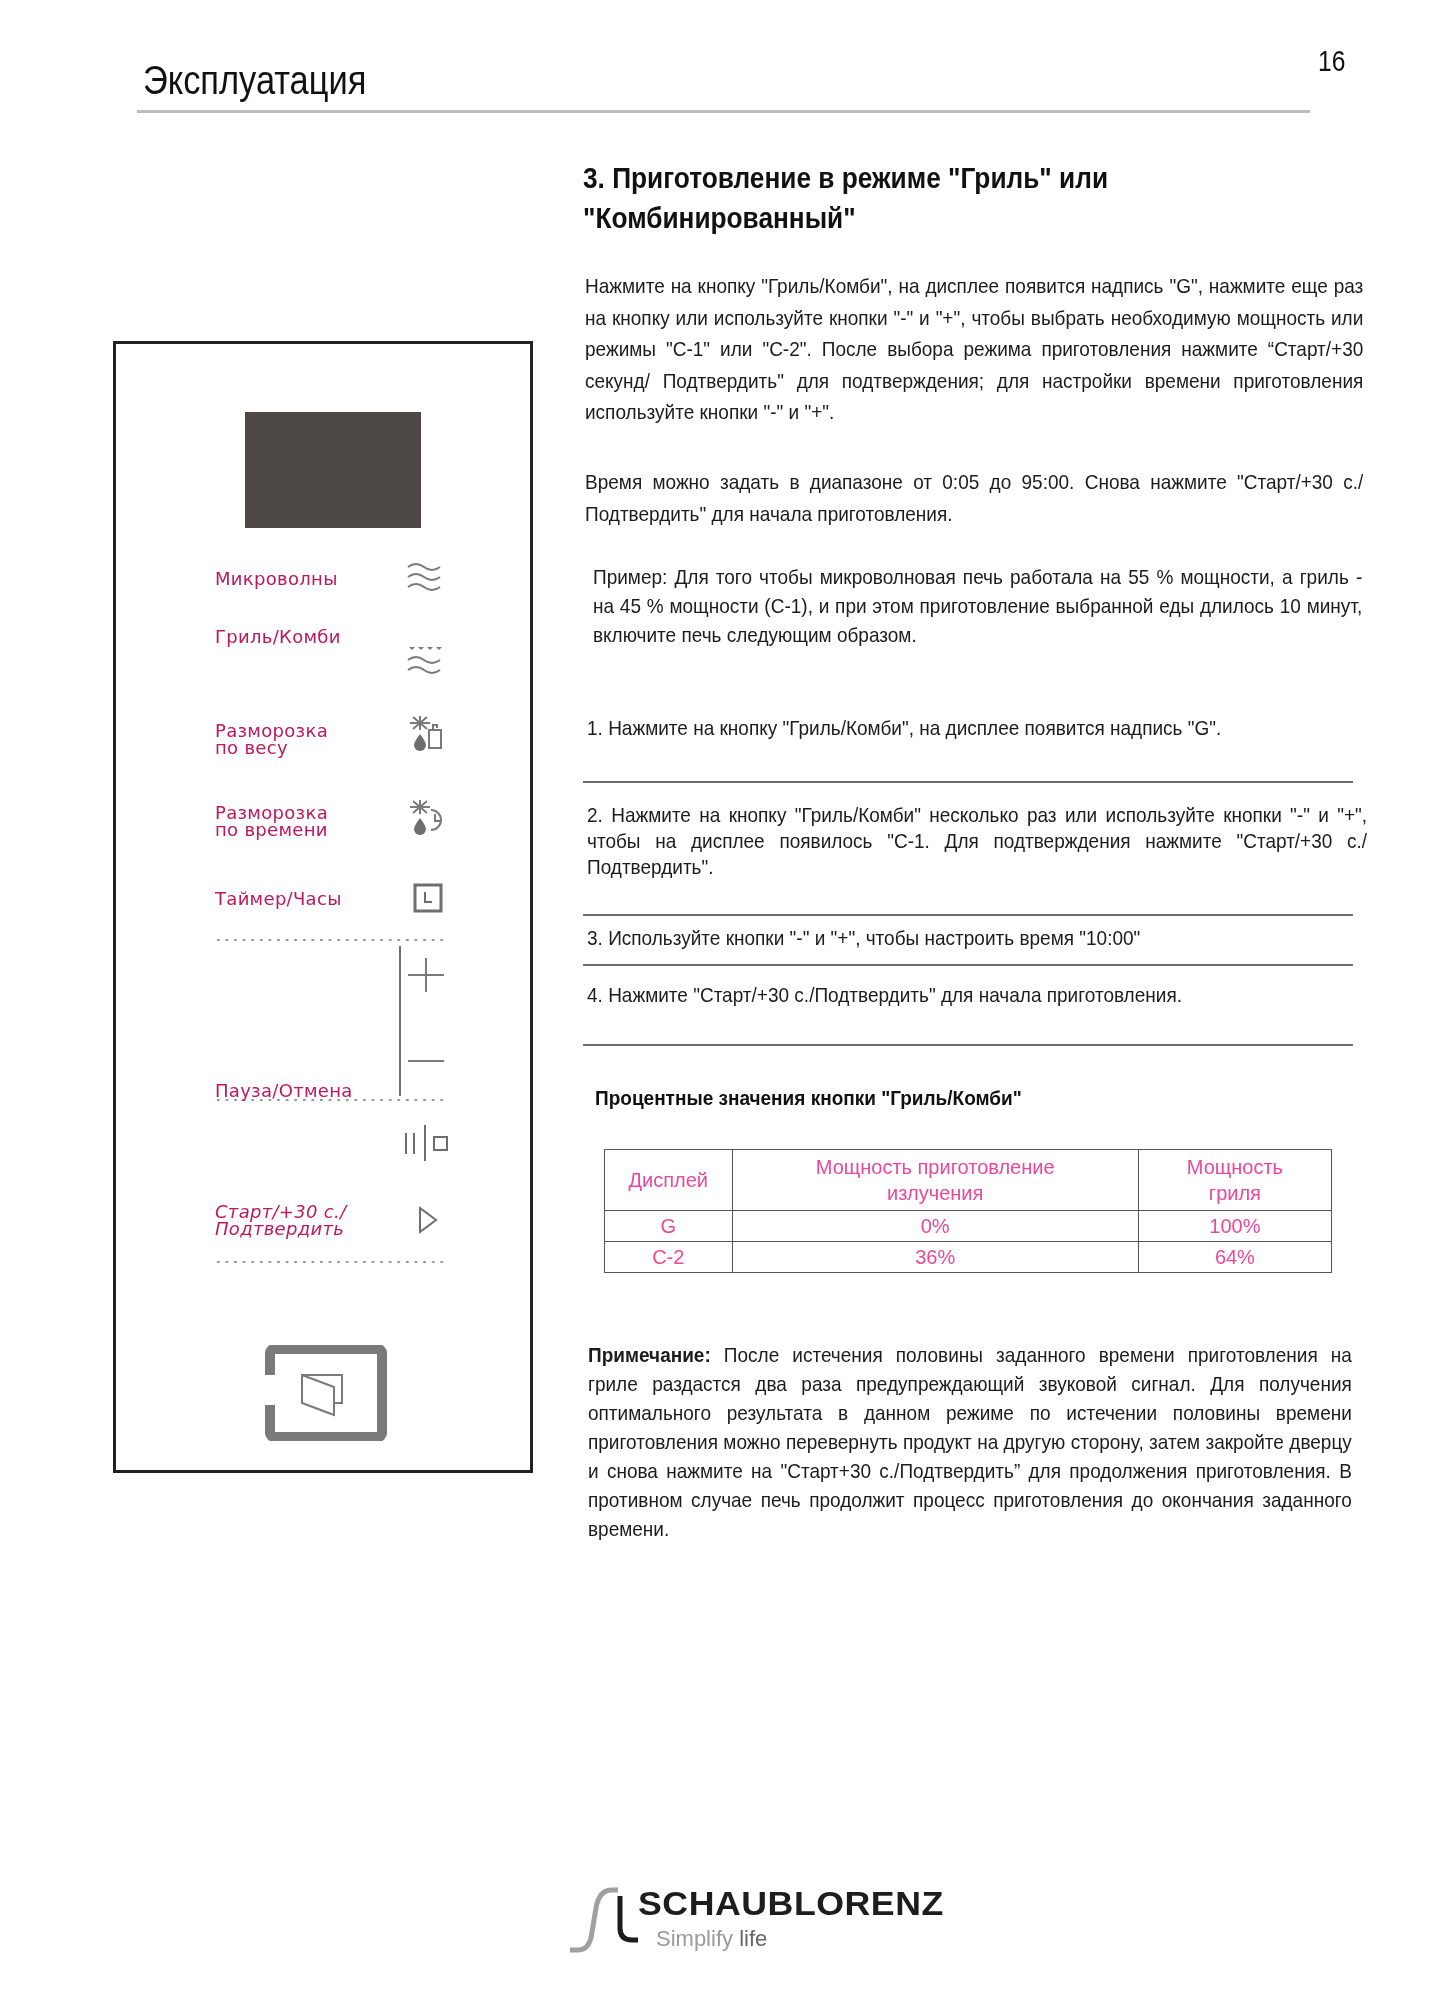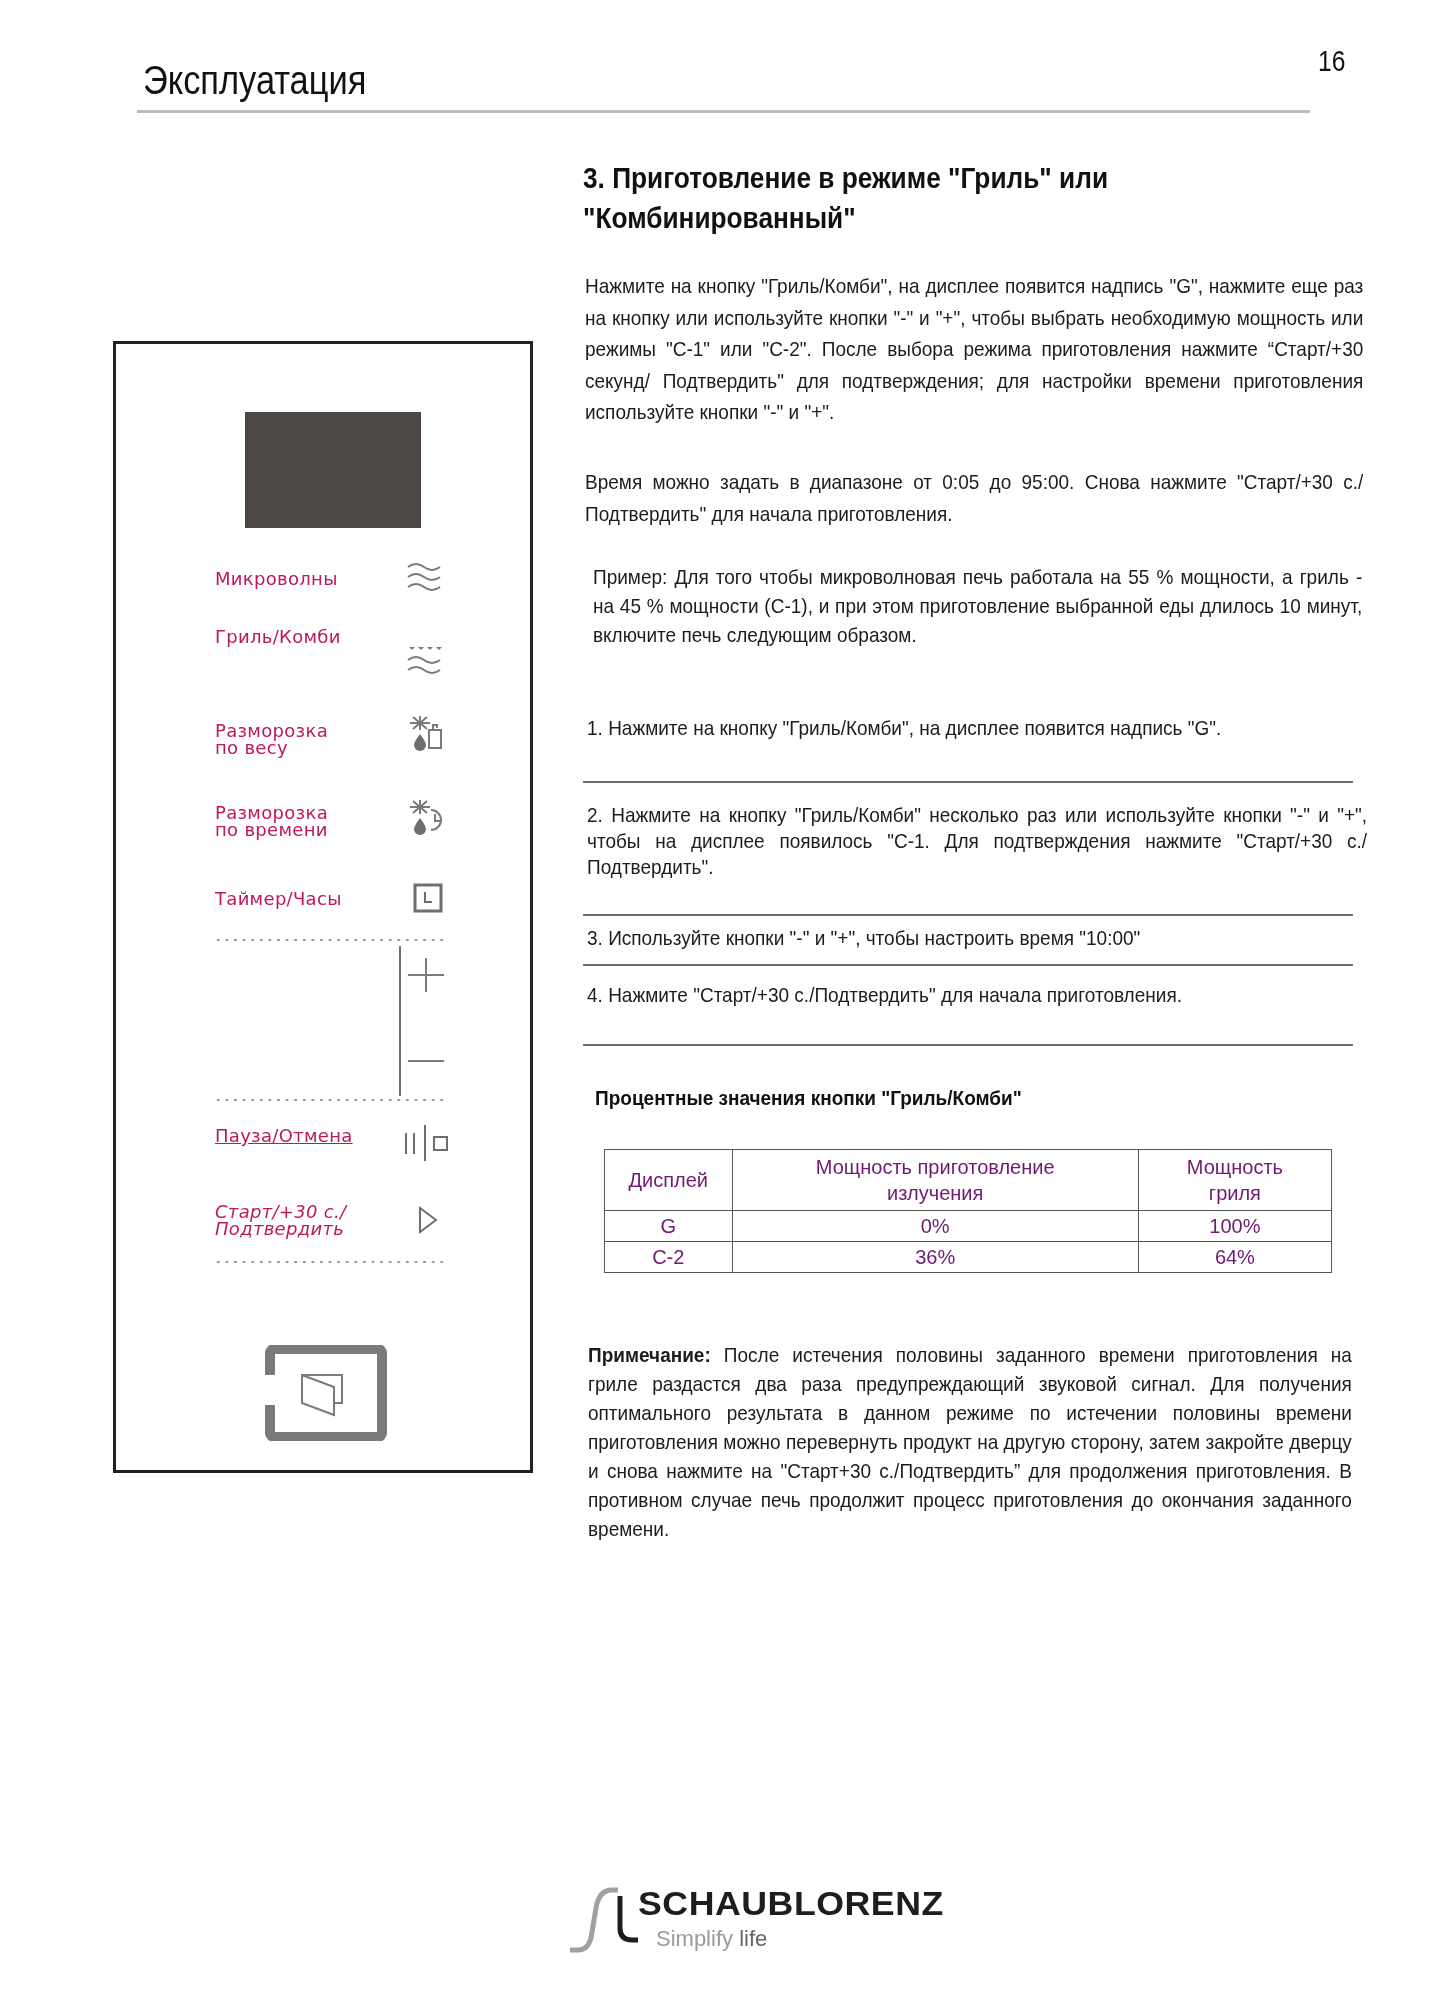--- a/index.html
+++ b/index.html
@@ -22,21 +22,21 @@
   .step { font-size:21px; line-height:26px; }
   #s1 { left:587px; top:715px; width:862px; }
   #s2 { left:587px; top:802px; width:862px; }
   #s3 { left:587px; top:925px; width:862px; }
   #s4 { left:587px; top:982px; width:862px; }
   .sep { left:583px; width:770px; height:2px; background:#6c6c6c; }
 
   #tbl-title { left:595px; top:1086px; font-size:21px; font-weight:bold; color:#111; }
 
   table#pw { position:absolute; left:604px; top:1149px; width:728px; border-collapse:collapse;
-             font-family:"Liberation Sans", sans-serif; font-size:20px; color:#701a75; }
+             font-family:"Liberation Sans", sans-serif; font-size:20px; color:#ec4899; }
   table#pw td, table#pw th { border:1.5px solid #555; text-align:center; font-weight:normal; padding:0; }
   table#pw th { height:60px; line-height:26px; }
   table#pw td { height:30px; line-height:28px; }
 
   #note { left:588px; top:1340px; width:844px; line-height:29px; }
   #note b { font-weight:bold; }
 
   
   #panel { left:113px; top:341px; width:420px; height:1132px; border:3px solid #222; box-sizing:border-box; }
   #display { left:245px; top:412px; width:176px; height:116px; background:#4d4845; }
@@ -116,21 +116,21 @@
 <div class="abs dots" style="top:939px;"></div>
 <div id="vline" class="abs"></div>
 <svg class="abs" style="left:408px;top:958px;width:36px;height:36px;" viewBox="0 0 36 36">
   <path d="M0 17 h36 M18 0 v34" stroke="#7a7a7a" stroke-width="2"></path>
 </svg>
 <svg class="abs" style="left:408px;top:1058px;width:36px;height:6px;" viewBox="0 0 36 6">
   <path d="M0 3 h36" stroke="#7a7a7a" stroke-width="2"></path>
 </svg>
 <div class="abs dots" style="top:1099px;"></div>
 
-<div class="abs plabel" style="left:215px;top:1127px;text-decoration:underline;">Пауза/Отмена</div>
+<div class="abs plabel" style="left:215px;top:1082px;">Пауза/Отмена</div>
 <svg class="abs" style="left:402px;top:1124px;width:48px;height:38px;" viewBox="0 0 48 38">
   <g stroke="#6e6e6e" stroke-width="2" fill="none">
     <path d="M4 9 v21 M12 9 v21"></path>
     <path d="M23 1 v36"></path>
     <rect x="32" y="13" width="13" height="13"></rect>
   </g>
 </svg>
 
 <div class="abs plabel" style="left:215px;top:1203px;white-space:pre;font-style:italic;">Старт/+30 с./
 Подтвердить</div>

